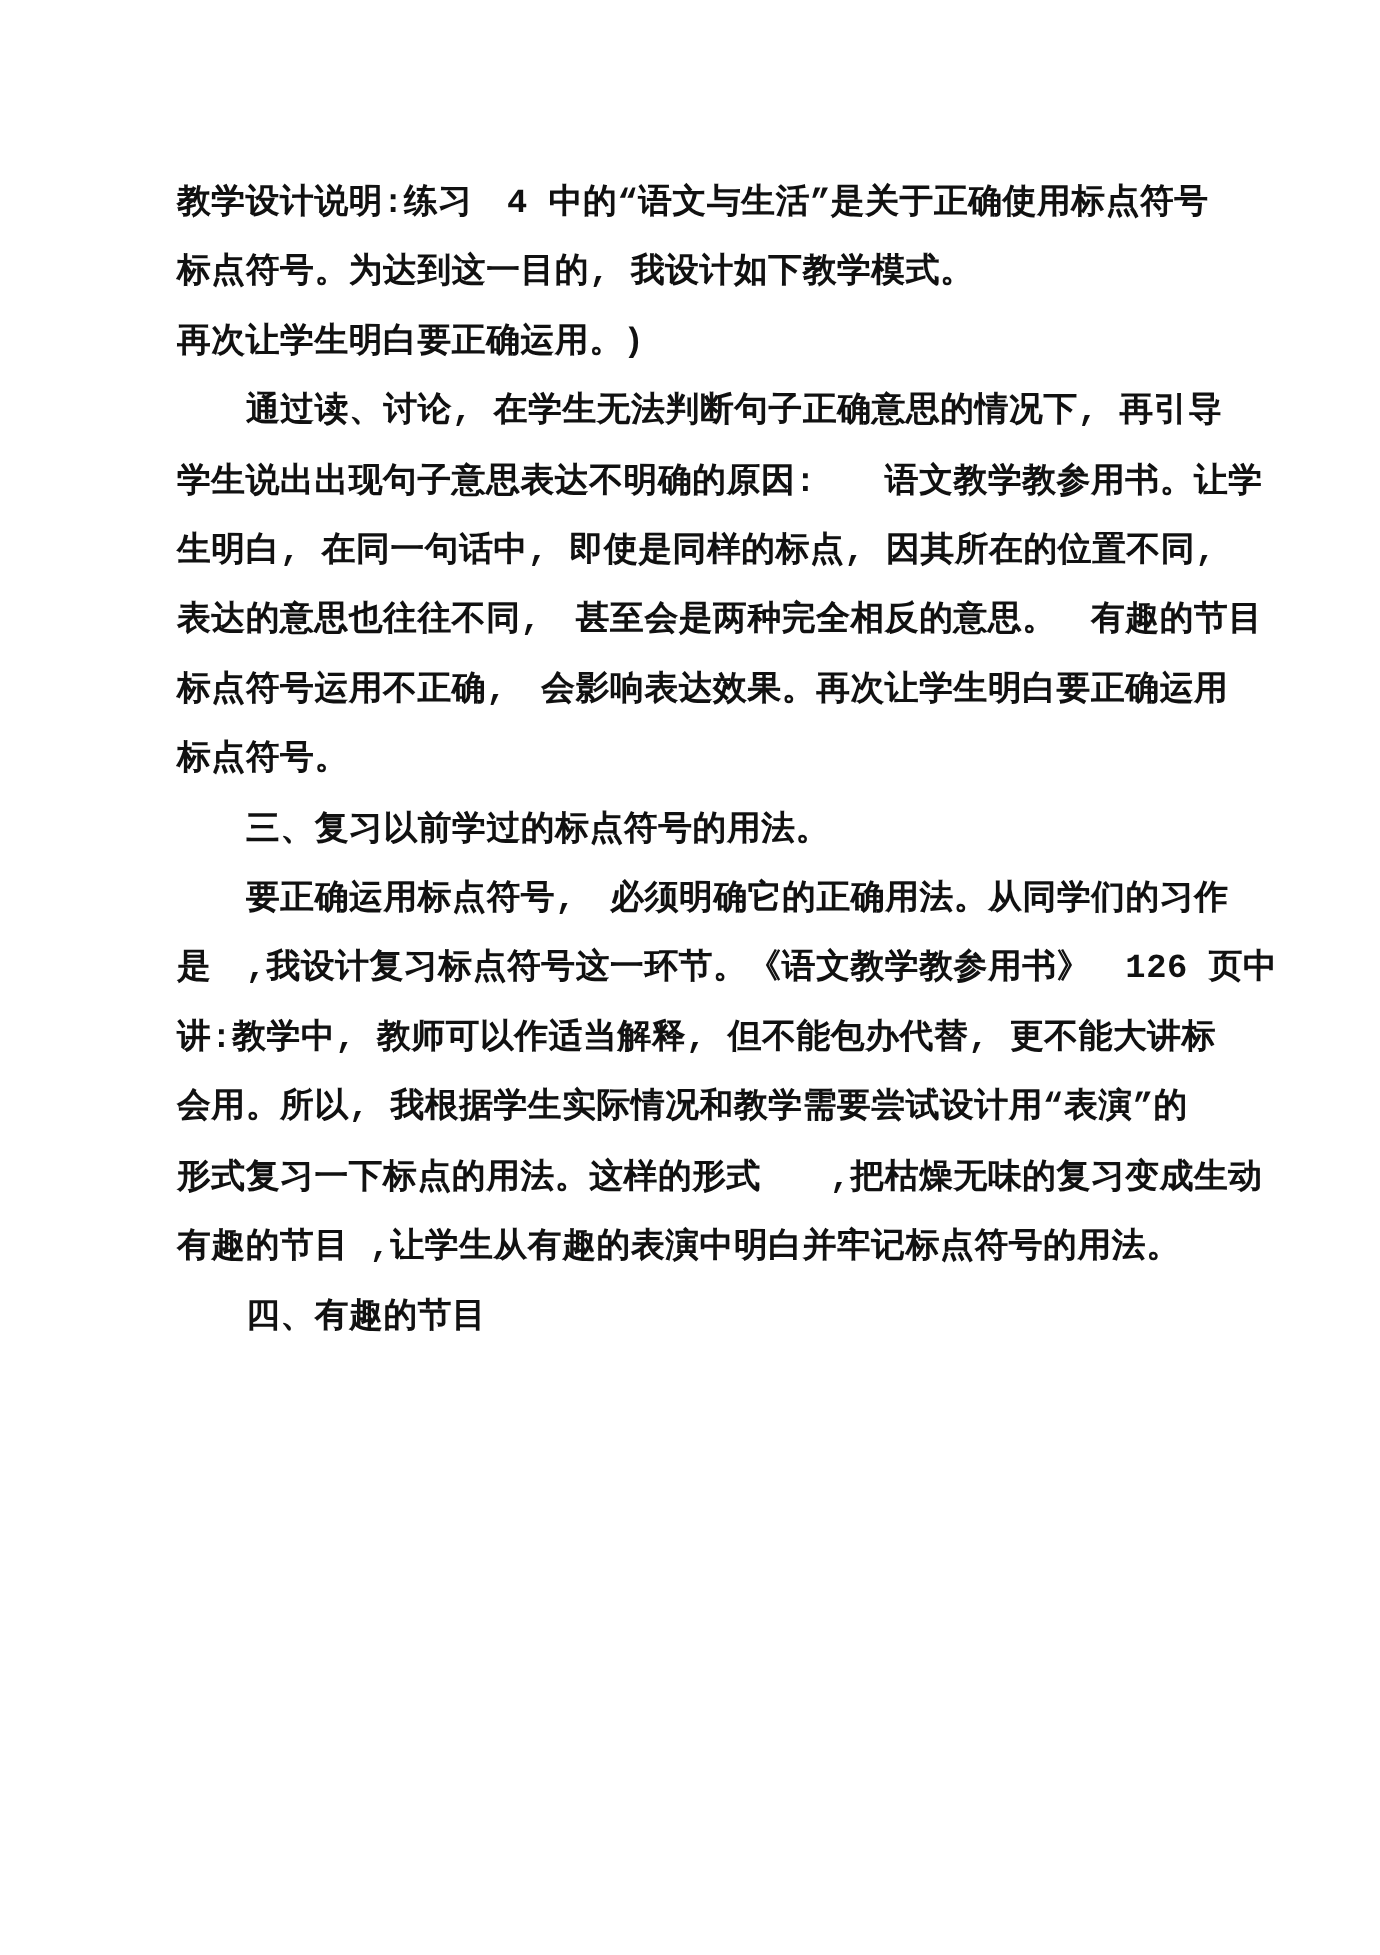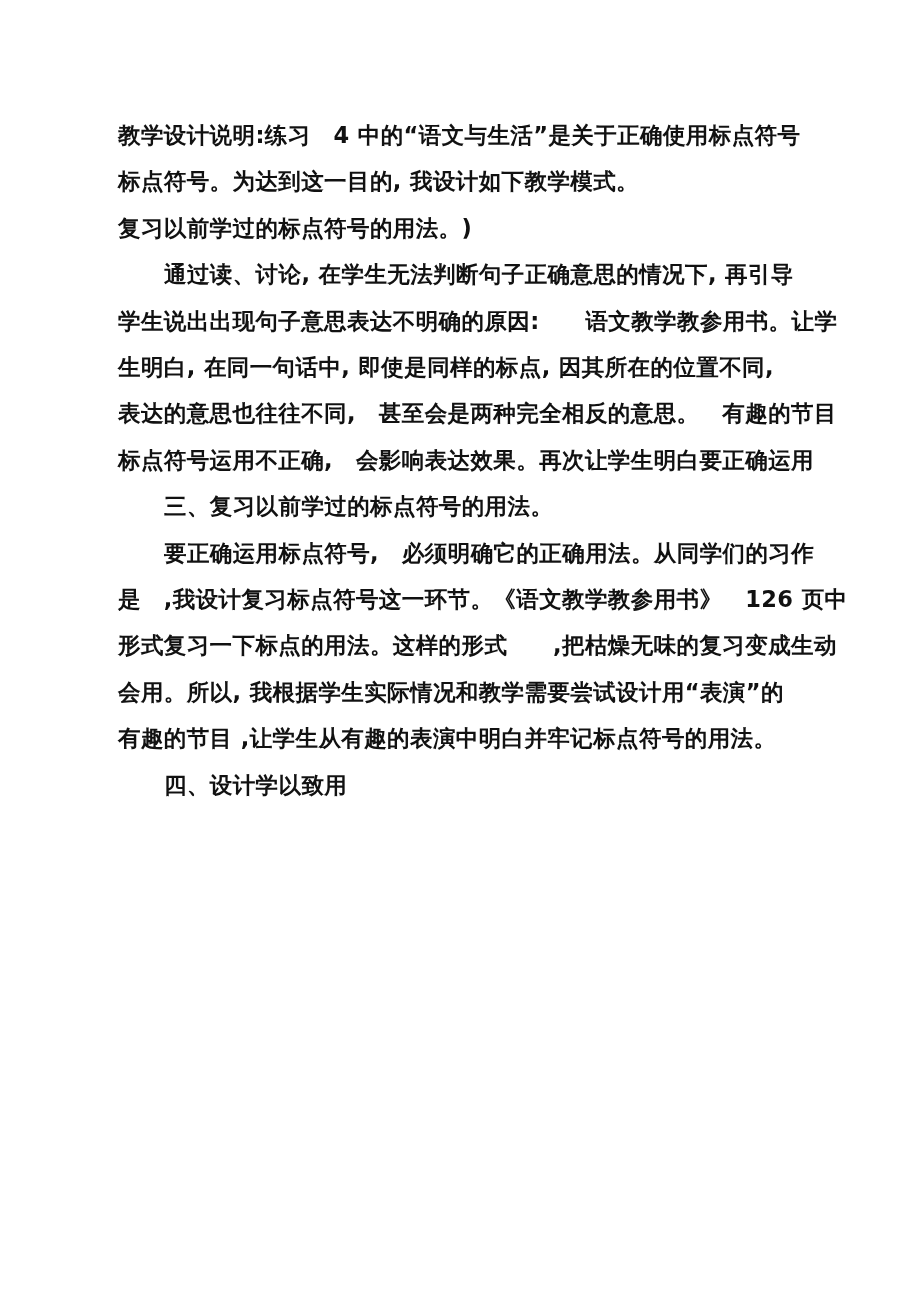--- a/index.html
+++ b/index.html
@@ -15,20 +15,21 @@
     font-family: "DejaVu Sans", "Liberation Sans", sans-serif;
     color: #000000;
     -webkit-font-smoothing: none;
   }
   .page {
     position: relative;
     width: 920px;
     height: 1303px;
     background: #ffffff;
     box-sizing: border-box;
+    font-family: Liberation Mono, monospace;
   }
   .doc-body {
     position: absolute;
     left: 118px;
     top: 112px;
     width: 668px;
   }
   .line {
     display: block;
     font-size: 22.5px;
@@ -45,29 +46,31 @@
 </style>
 </head>
 <body>
 
 <div class="page">
 
   <div class="doc-body">
 
     <span class="line">教学设计说明:练习　4 中的“语文与生活”是关于正确使用标点符号</span>
     <span class="line">标点符号。为达到这一目的, 我设计如下教学模式。</span>
-    <span class="line">复习以前学过的标点符号的用法。)</span>
+    <span class="line">再次让学生明白要正确运用。)</span>
     <span class="line indent">通过读、讨论, 在学生无法判断句子正确意思的情况下, 再引导</span>
     <span class="line">学生说出出现句子意思表达不明确的原因:　　语文教学教参用书。让学</span>
     <span class="line">生明白, 在同一句话中, 即使是同样的标点, 因其所在的位置不同,</span>
     <span class="line">表达的意思也往往不同,　甚至会是两种完全相反的意思。　有趣的节目</span>
     <span class="line">标点符号运用不正确,　会影响表达效果。再次让学生明白要正确运用</span>
+    <span class="line">标点符号。</span>
     <span class="line indent">三、复习以前学过的标点符号的用法。</span>
     <span class="line indent">要正确运用标点符号,　必须明确它的正确用法。从同学们的习作</span>
     <span class="line">是　,我设计复习标点符号这一环节。《语文教学教参用书》　126 页中</span>
+    <span class="line">讲:教学中, 教师可以作适当解释, 但不能包办代替, 更不能大讲标</span>
+    <span class="line">会用。所以, 我根据学生实际情况和教学需要尝试设计用“表演”的</span>
     <span class="line">形式复习一下标点的用法。这样的形式　　,把枯燥无味的复习变成生动</span>
-    <span class="line">会用。所以, 我根据学生实际情况和教学需要尝试设计用“表演”的</span>
     <span class="line">有趣的节目 ,让学生从有趣的表演中明白并牢记标点符号的用法。</span>
-    <span class="line indent">四、设计学以致用</span>
+    <span class="line indent">四、有趣的节目</span>
 
   </div>
 
 </div>
 
 </body></html>

